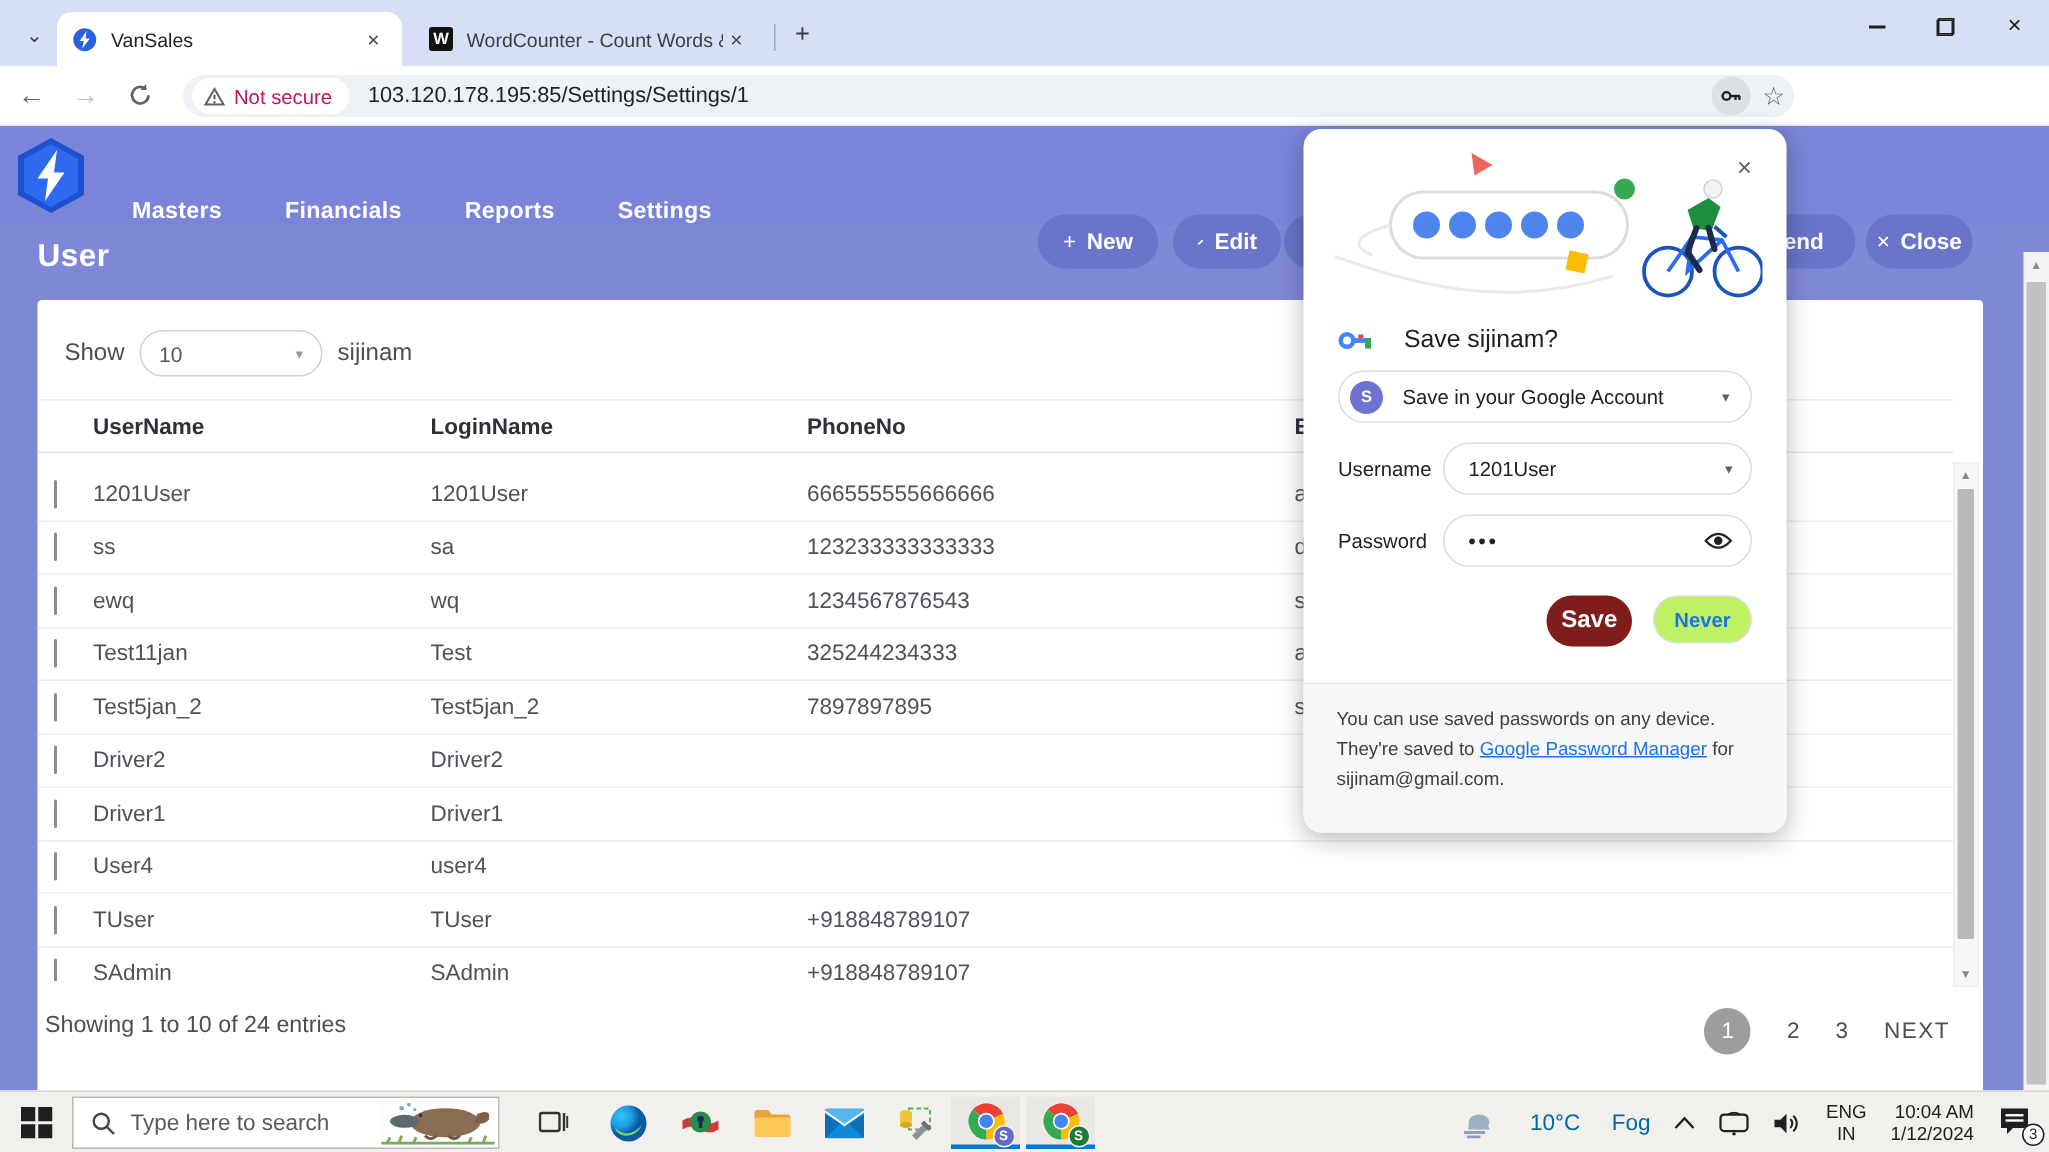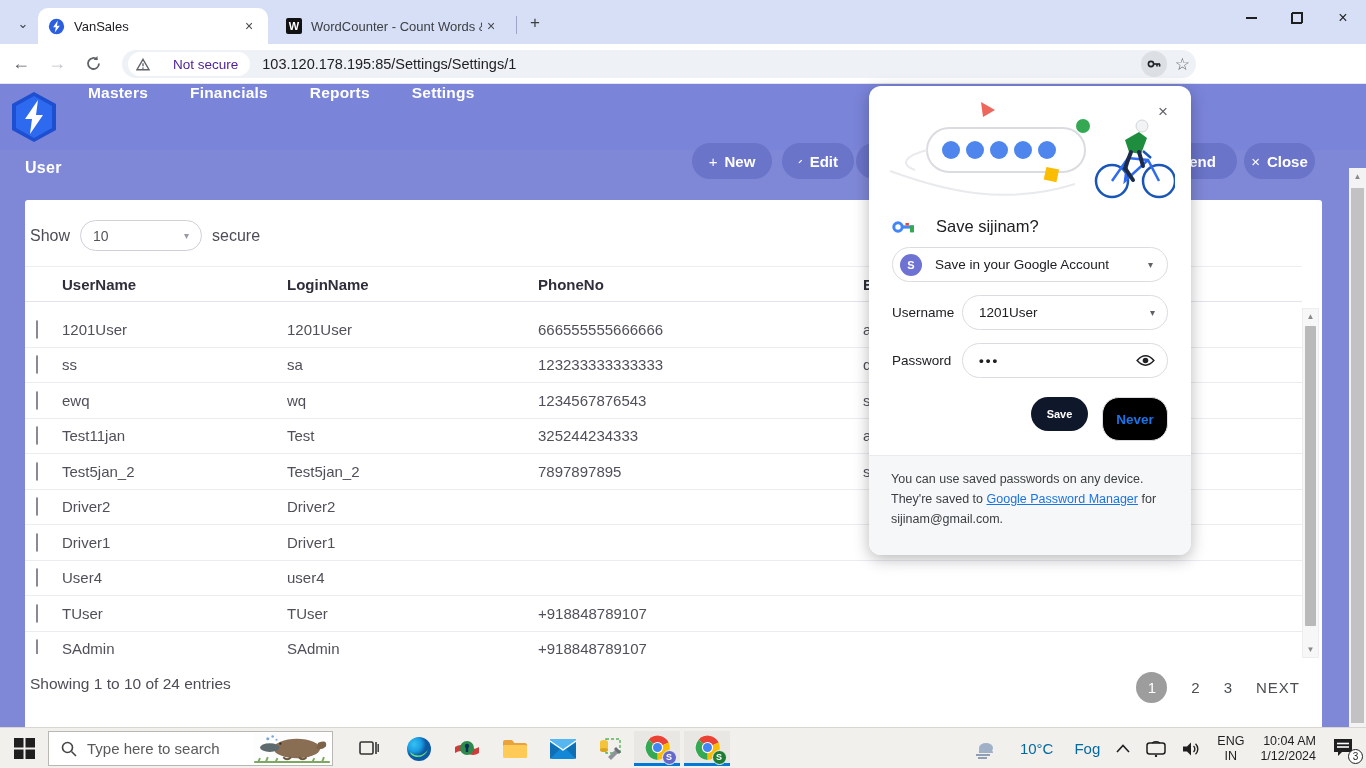--- a/index.html
+++ b/index.html
@@ -24,45 +24,45 @@
   .restore-glyph { position:relative; width:12px; height:12px; }
   .restore-glyph::before { content:""; position:absolute; left:0; bottom:0; width:9px; height:9px; border:1.2px solid #1f1f1f; }
   .restore-glyph::after { content:""; position:absolute; right:0; top:0; width:9px; height:9px; border:1.2px solid #1f1f1f; background:transparent; }
   .close-glyph { font-size:16px; line-height:1; }
 
   .toolbar { position:absolute; left:0; top:44px; width:1366px; height:40px; background:#fff; border-bottom:1px solid #e4e6ea; display:flex; align-items:center; }
   .navbtn { width:30px; height:30px; display:flex; align-items:center; justify-content:center; font-size:18px; margin-left:6px; }
   .navbtn.back { color:#5f6368; }
   .navbtn.fwd { color:#c0c4c9; }
   .omnibox { position:absolute; left:122px; top:6px; width:1074px; height:28px; background:#eef1f5; border-radius:14px; display:flex; align-items:center; padding:0 6px 0 6px; }
-  .chip { display:flex; align-items:center; gap:23px; background:#fff; border-radius:12px; height:24px; padding:0 12px 0 8px; color:#4c1d95; font-size:13.5px; }
+  .chip { display:flex; align-items:center; gap:6px; background:#fff; border-radius:12px; height:24px; padding:0 12px 0 8px; color:#be185d; font-size:13.5px; }
   .url-text { margin-left:12px; font-size:14.5px; color:#202124; }
   .omni-right { position:absolute; right:6px; display:flex; align-items:center; gap:8px; }
   .keycircle { width:26px; height:26px; border-radius:13px; background:#dcdfe3; display:flex; align-items:center; justify-content:center; }
   .star { color:#5f6368; font-size:17px; }
   .tb-icons { position:absolute; right:8px; top:44px; height:40px; display:flex; align-items:center; gap:14px; }
   .tb-sep { width:1px; height:18px; background:#d7dade; }
   .avatar { width:26px; height:26px; border-radius:13px; background:#6d74d8; color:#fff; font-size:13px; font-weight:bold; display:flex; align-items:center; justify-content:center; }
   .menu-dots { color:#3c4043; font-size:16px; }
 
   
   .page { position:absolute; left:0; top:84px; width:1366px; height:643px; background:#7f88d7; }
   .appnav { position:absolute; left:0; top:0; width:100%; height:66px; background:#7a84d9; display:flex; align-items:center; }
   .applogo { position:absolute; left:10px; top:7px; width:48px; height:52px; }
-  .navmenu { position:absolute; left:88px; top:0; height:66px; display:flex; align-items:flex-start; gap:42px; }
+  .navmenu { position:absolute; left:88px; top:0; height:66px; display:flex; align-items:flex-end; gap:42px; }
   .navitem { color:#fff; font-size:15.5px; font-weight:600; letter-spacing:.2px; }
   .nav-right { position:absolute; right:28px; top:0; height:66px; display:flex; align-items:center; gap:28px; color:#fff; }
   .nav-user { font-size:14px; font-weight:600; }
   .pagehead { position:absolute; left:0; top:66px; width:100%; height:50px; }
-  .pagetitle { position:absolute; left:25px; top:9px; color:#fff; font-size:16px; font-weight:700; letter-spacing:.3px; }
+  .pagetitle { position:absolute; left:25px; top:9px; color:#fff; font-size:21px; font-weight:700; letter-spacing:.3px; }
   .pillbtn { position:absolute; top:-7px; height:36px; border-radius:18px; background:#6a74c8; color:#fff; font-size:15px; font-weight:600; display:flex; align-items:center; justify-content:center; gap:7px; padding:0 16px; }
   .pillbtn .ic { font-size:15px; font-weight:400; }
 
   .card { position:absolute; left:25px; top:116px; width:1297px; height:587px; background:#fff; border-radius:3px; }
-  .entries-row { position:absolute; left:5px; top:20px; display:flex; align-items:center; gap:10px; font-size:16px; color:#4d4d57; }
+  .entries-row { position:absolute; left:18px; top:20px; display:flex; align-items:center; gap:10px; font-size:16px; color:#4d4d57; }
   .entries-select { width:122px; height:31px; border:1px solid #cfcfda; border-radius:16px; display:flex; align-items:center; padding:0 12px; font-size:14px; color:#55555f; position:relative; }
   .entries-select .caret { position:absolute; right:12px; color:#9a9aa4; font-size:10px; }
 
   .thead { position:absolute; left:0; top:66px; width:1277px; height:36px; display:grid; grid-template-columns:26px 225px 251px 325px 1fr; padding-left:11px; align-items:center; border-top:1px solid #ececf2; border-bottom:1px solid #e3e3ec; font-size:15px; font-weight:bold; color:#2f2f3b; }
   .tbody { position:absolute; left:0; top:108px; width:1277px; height:346px; overflow:hidden; }
   .trow { display:grid; grid-template-columns:26px 225px 251px 325px 1fr; padding-left:11px; align-items:center; height:35.5px; border-bottom:1px solid #ebebf1; font-size:15px; color:#50505a; }
   .trow:first-child { margin-top:4px; }
   .cb { width:15px; height:15px; border:1.5px solid #8a8a94; border-radius:2px; background:#fff; }
   .cell { white-space:nowrap; overflow:hidden; }
 
@@ -87,22 +87,22 @@
   .pw-title { font-size:16.5px; color:#202124; }
   .pw-select { position:absolute; left:23px; width:276px; height:35px; border:1px solid #dadce0; border-radius:18px; display:flex; align-items:center; padding:0 14px 0 7px; }
   .pw-select .s-avatar { width:22px; height:22px; border-radius:11px; background:#6e73d3; color:#fff; font-size:11px; font-weight:bold; display:flex; align-items:center; justify-content:center; margin-right:13px; }
   .pw-select .val { font-size:13.5px; color:#202124; flex:1; }
   .pw-select .caret { color:#5f6368; font-size:10px; }
   .pw-label { position:absolute; left:23px; font-size:13.5px; color:#202124; }
   .pw-field { position:absolute; left:93px; width:206px; height:35px; border:1px solid #dadce0; border-radius:18px; display:flex; align-items:center; padding:0 12px 0 16px; }
   .pw-field .val { flex:1; font-size:13.5px; color:#202124; }
   .pw-dots { font-size:15px; font-weight:bold; letter-spacing:2px; color:#202124; }
   .pw-actions { position:absolute; right:23px; top:311px; display:flex; gap:14px; }
-  .btn-save { width:57px; height:34px; border-radius:17px; background:#0f172a; color:#fff; font-size:11px; font-weight:600; display:flex; align-items:center; justify-content:center; }
-  .btn-never { width:66px; height:44px; border-radius:17px; background:#000000; border:1px solid #dadce0; color:#1a73e8; font-size:13.5px; font-weight:600; display:flex; align-items:center; justify-content:center; }
+  .btn-save { width:57px; height:34px; border-radius:17px; background:#7f1d1d; color:#fff; font-size:16px; font-weight:600; display:flex; align-items:center; justify-content:center; }
+  .btn-never { width:66px; height:32px; border-radius:17px; background:#bef264; border:1px solid #dadce0; color:#1a73e8; font-size:13.5px; font-weight:600; display:flex; align-items:center; justify-content:center; }
   .pw-footer { position:absolute; left:0; bottom:0; width:322px; height:100px; background:#f6f7f8; border-top:1px solid #e8eaed; border-radius:0 0 12px 12px; padding:13px 22px; font-size:12.5px; line-height:20px; color:#3c4043; }
   .pw-footer a { color:#1a73e8; text-decoration:underline; }
 
   
   .taskbar { position:absolute; left:0; top:727px; width:1366px; height:41px; background:#f2f0ed; border-top:1px solid #d8d6d3; z-index:40; }
   .start { position:absolute; left:14px; top:10px; width:21px; height:21px; }
   .tsearch { position:absolute; left:48px; top:3px; width:285px; height:35px; background:#fff; border:1px solid #b9b7b4; display:flex; align-items:center; padding-left:12px; }
   .tsearch .mag { margin-right:10px; }
   .tsearch .ph { font-size:15px; color:#5a5a5a; flex:1; }
   .tsearch .platy { position:absolute; right:1px; top:1px; height:31px; }
@@ -234,21 +234,21 @@
       </div>
     </div>
 
     <div class="card">
       <div class="entries-row">
         <span>Show</span>
         <div class="entries-select">
           <span>10</span>
           <span class="caret">▾</span>
         </div>
-        <span>secure</span>
+        <span>sijinam</span>
       </div>
 
       <div class="thead">
         <span></span>
         <span>UserName</span>
         <span>LoginName</span>
         <span>PhoneNo</span>
         <span>E</span>
       </div>
 

